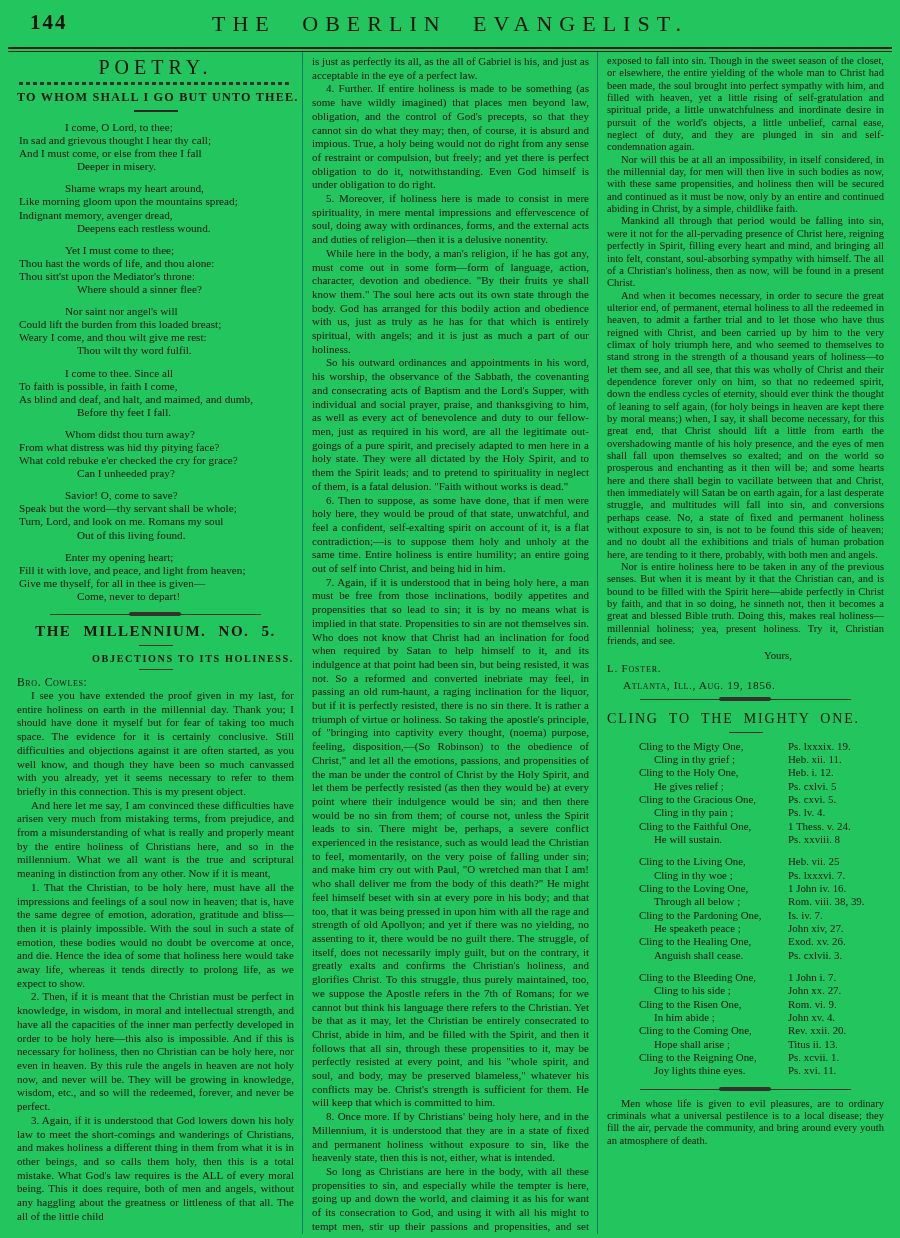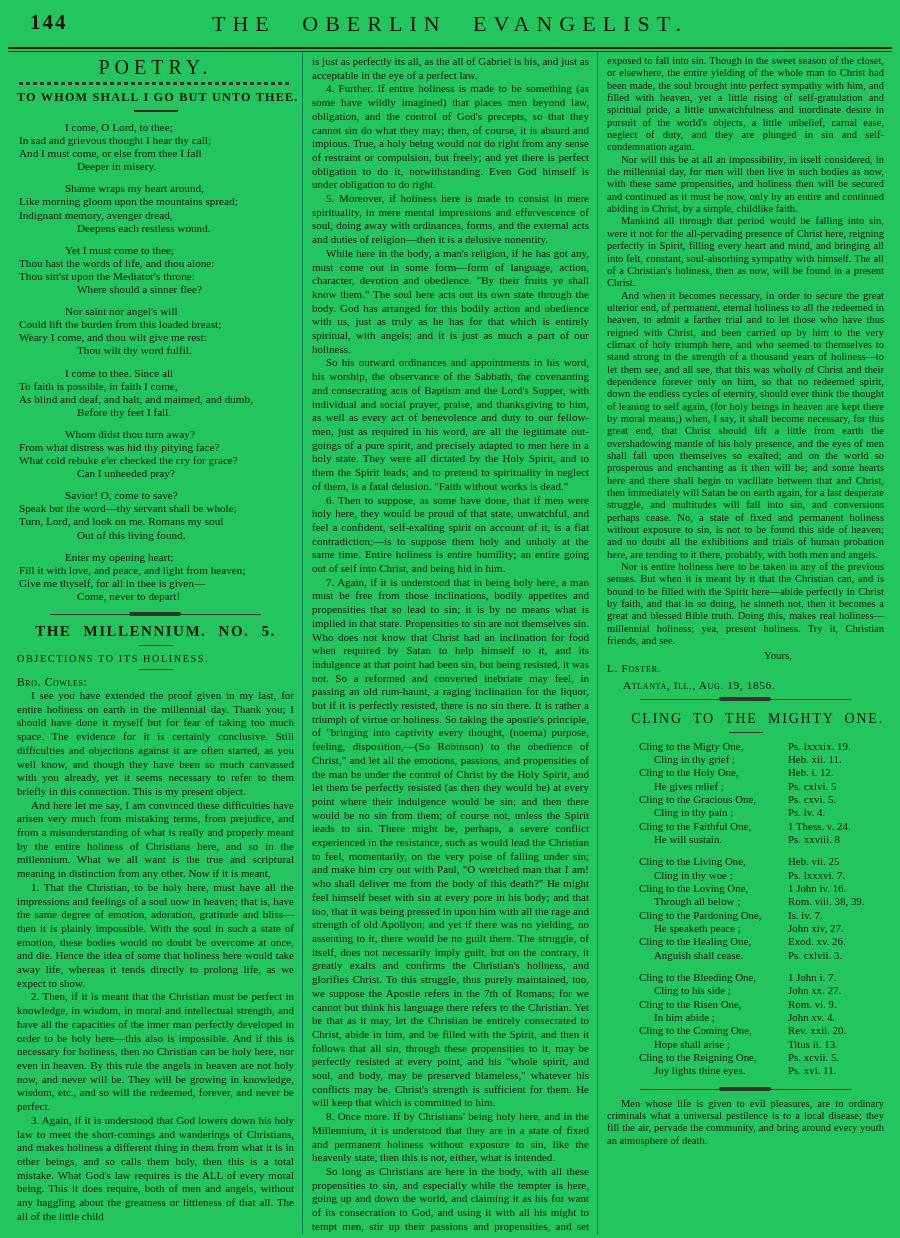--- a/index.html
+++ b/index.html
@@ -20,31 +20,31 @@
   .short-rule{width:44px;border-top:2px solid #2e2a23;margin:5px auto 9px}
   .poem{font-size:11.2px;line-height:13.1px}
   .stanza{margin-bottom:9px}
   .pline-1{padding-left:48px}
   .pline-2,.pline-3{padding-left:2px}
   .pline-4{padding-left:60px}
   .divider{position:relative;height:6px;margin:6px auto 5px;width:76%}
   .divider::before{content:"";position:absolute;left:0;right:0;top:2px;border-top:1px solid #36312a}
   .divider::after{content:"";position:absolute;left:50%;transform:translateX(-50%);top:0;width:52px;height:4px;background:#36312a;border-radius:2px}
   .art-title{text-align:center;font-weight:bold;font-size:15px;letter-spacing:1.5px;word-spacing:7px;margin-top:4px;white-space:nowrap}
-  .art-sub{text-align:left;font-weight:normal;font-size:10.2px;letter-spacing:1.6px;margin-top:7px}
+  .art-sub{text-align:right;font-weight:bold;font-size:10.2px;letter-spacing:1.6px;margin-top:7px}
   .mini-rule{width:34px;border-top:1px solid #36312a;margin:5px auto 6px}
   .salutation{font-variant:small-caps;font-size:11.6px;letter-spacing:.6px;margin-top:4px}
   .para{font-size:11px;line-height:13.7px;text-align:justify;text-indent:14px}
   .para.noindent{text-indent:0}
   
   .col-right .para{font-size:10.5px;line-height:12.35px}
   .sig-yours{text-align:right;padding-right:92px;font-size:10.8px;line-height:13px;margin-top:1px}
   .sig-name{text-align:left;padding-right:14px;font-size:11px;font-variant:small-caps;letter-spacing:.8px;line-height:13px}
   .dateline{font-variant:small-caps;font-size:11.4px;letter-spacing:.6px;padding-left:16px;margin-top:4px}
-  .hymn-title{text-align:right;font-size:14px;letter-spacing:1.8px;word-spacing:5px;margin-top:8px;white-space:nowrap}
+  .hymn-title{text-align:left;font-size:14px;letter-spacing:1.8px;word-spacing:5px;margin-top:8px;white-space:nowrap}
   .hymn{padding:1px 0 0 32px;font-size:10.9px;margin-top:2px}
   .hymn-stanza{margin-bottom:9px}
   .hymn-row{display:flex;line-height:13.35px}
   .hymn-row.indent .hymn-line{padding-left:15px}
   .hymn-line{flex:1 1 auto}
   .hymn-ref{width:96px;flex:0 0 auto}
 </style>
 </head>
 <body>
 
@@ -245,21 +245,21 @@
             <div class="hymn-row">
               <span class="hymn-line">Cling to the Coming One,</span>
               <span class="hymn-ref">Rev. xxii. 20.</span>
             </div>
             <div class="hymn-row indent">
               <span class="hymn-line">Hope shall arise ;</span>
               <span class="hymn-ref">Titus ii. 13.</span>
             </div>
             <div class="hymn-row">
               <span class="hymn-line">Cling to the Reigning One,</span>
-              <span class="hymn-ref">Ps. xcvii. 5.</span>
+              <span class="hymn-ref">Ps. xcvii. 1.</span>
             </div>
             <div class="hymn-row indent">
               <span class="hymn-line">Joy lights thine eyes.</span>
               <span class="hymn-ref">Ps. xvi. 11.</span>
             </div>
           </div>
         </div>
       <div class="divider"></div>
       <p class="para">Men whose life is given to evil pleasures, are to ordinary criminals what a universal pestilence is to a local disease; they fill the air, pervade the community, and bring around every youth an atmosphere of death.</p>
     </section>

